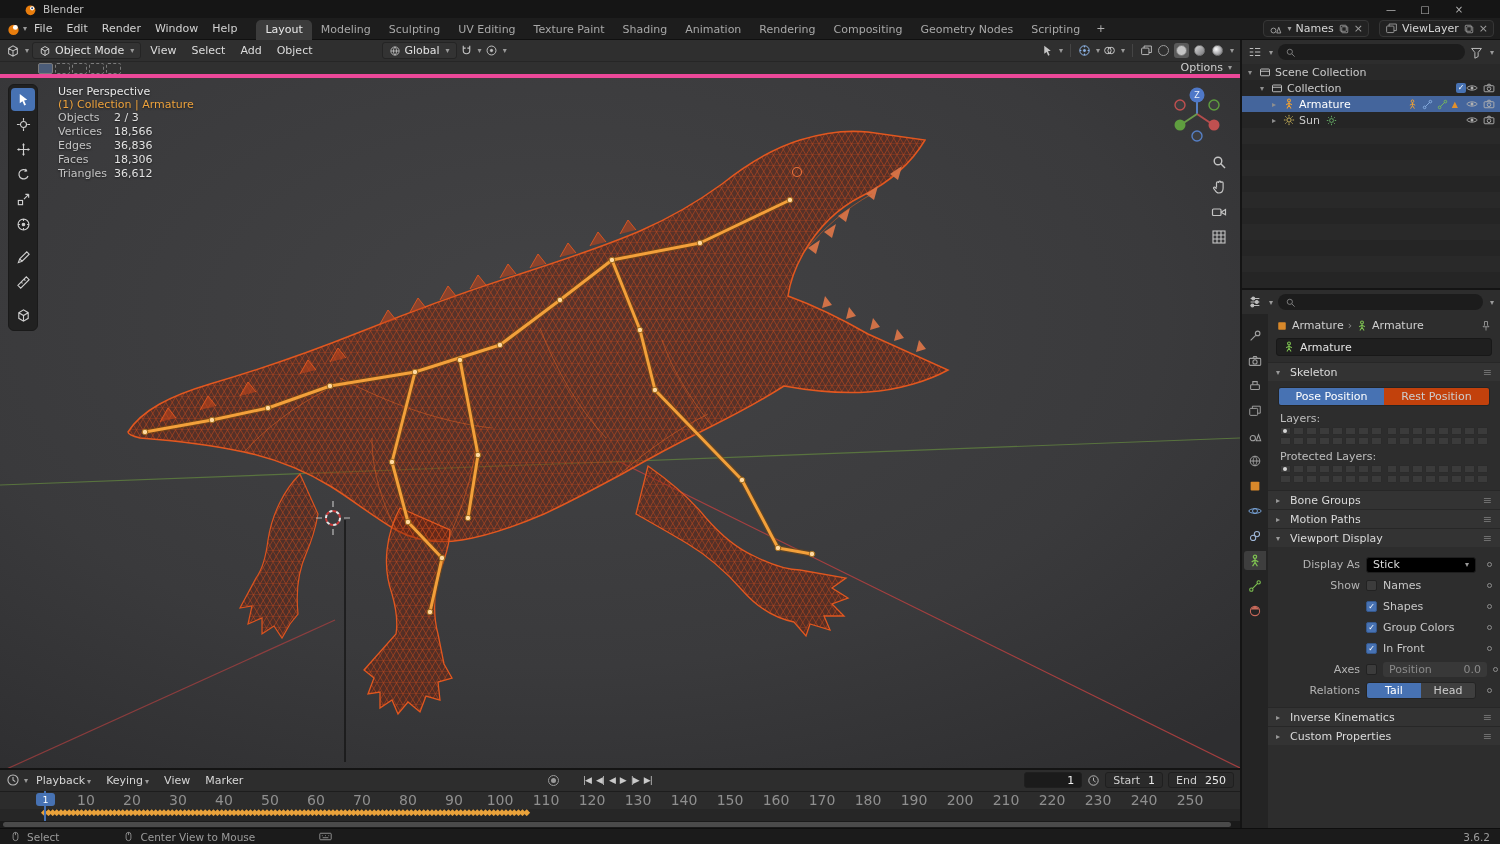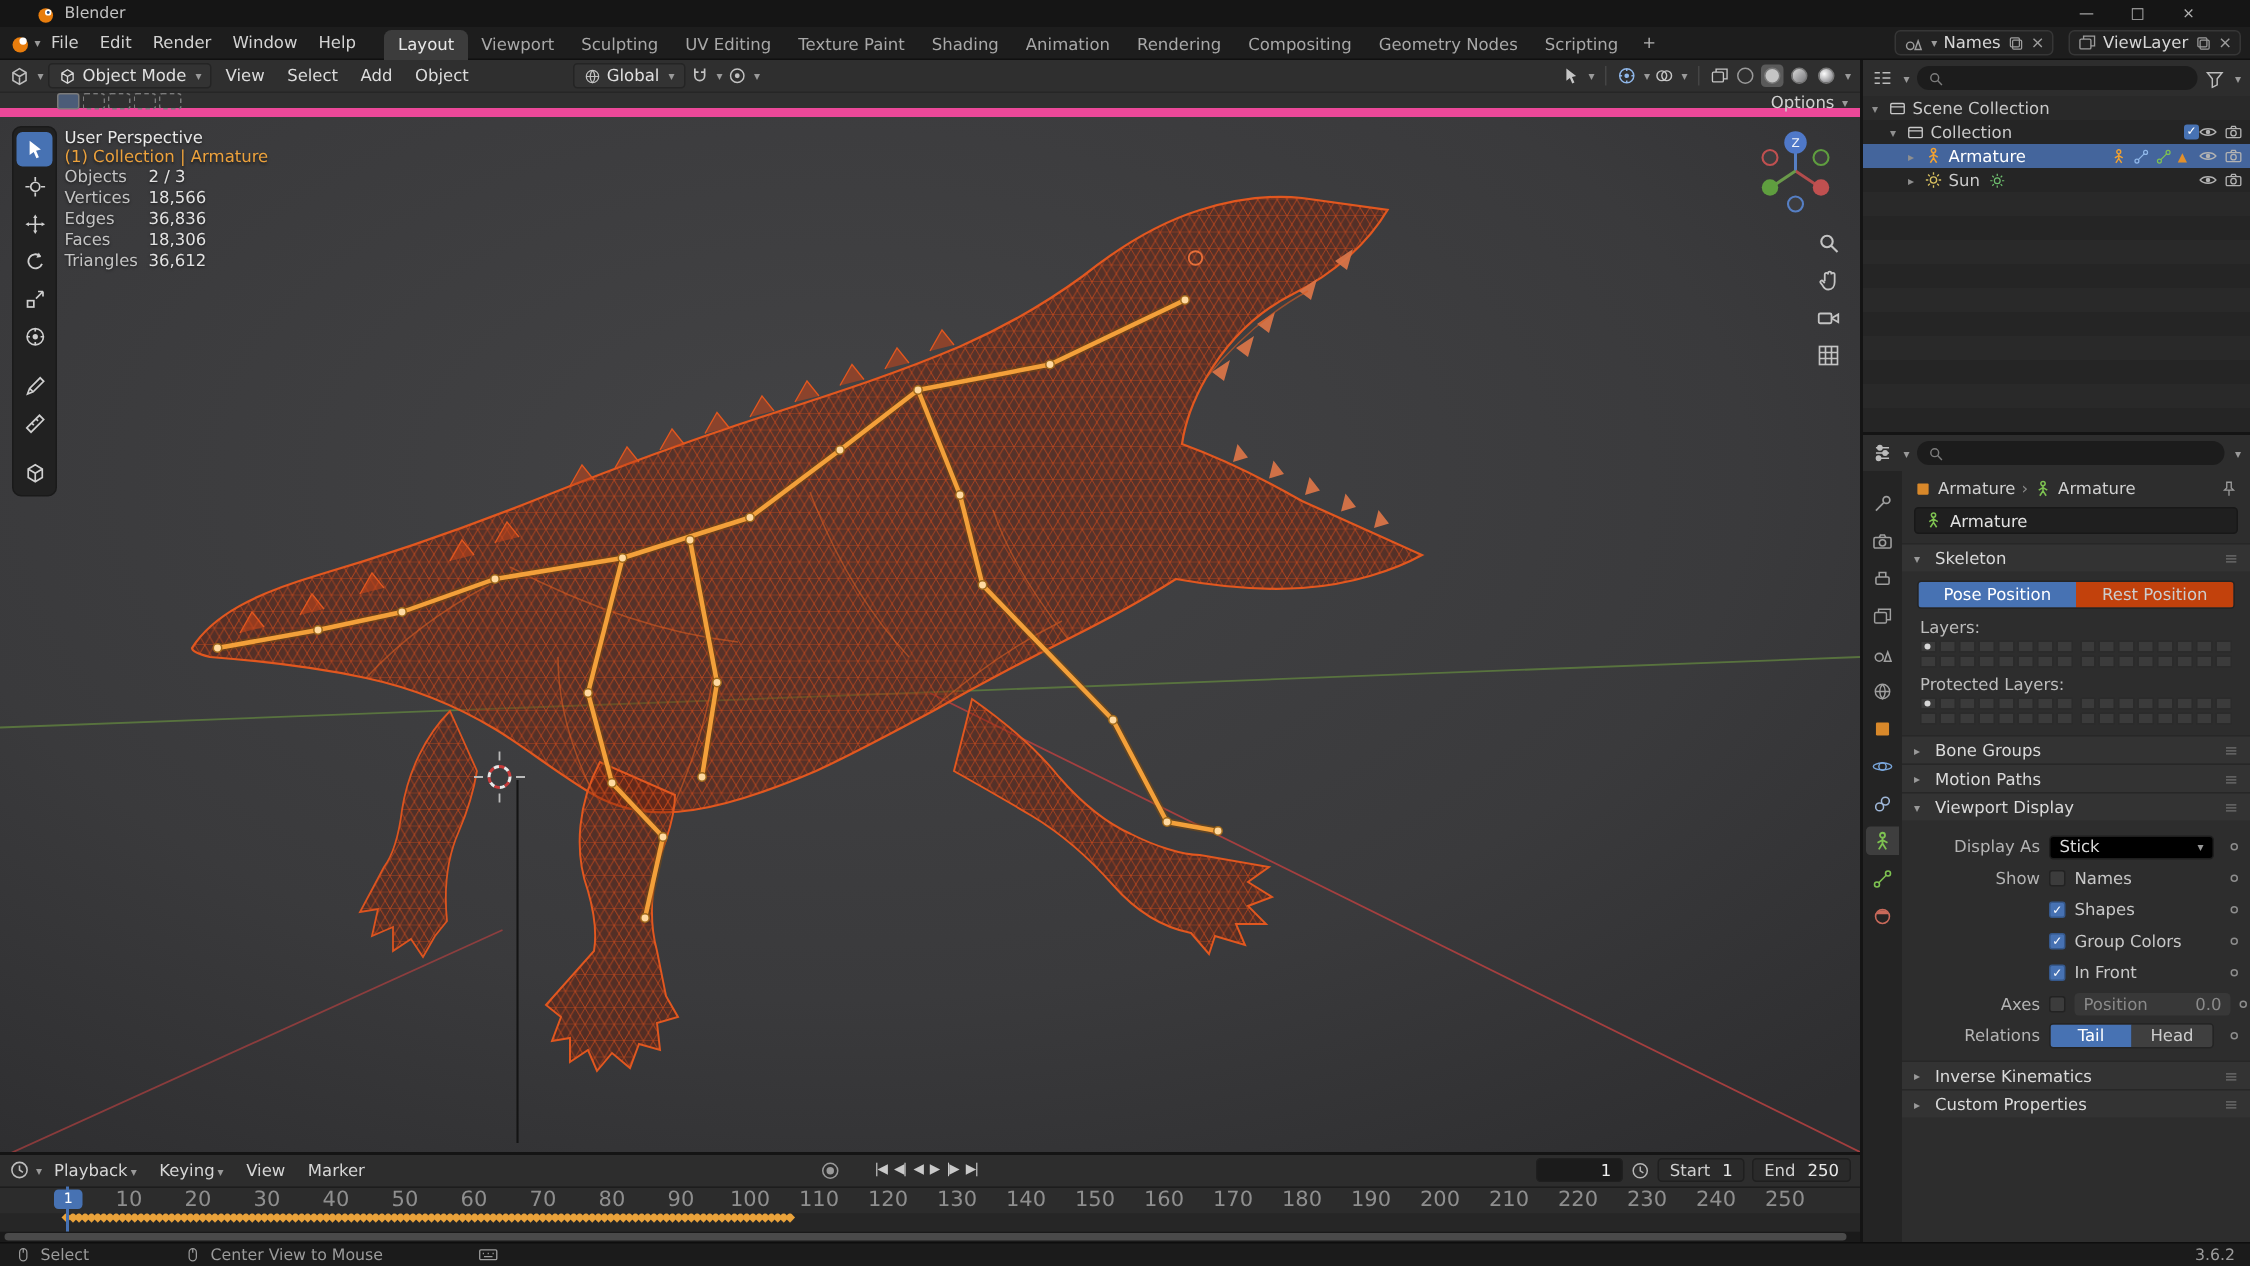--- a/index.html
+++ b/index.html
@@ -41,32 +41,32 @@
 .widget{display:flex;align-items:center;gap:4px;background:#333;border:1px solid #242424;border-radius:3px;padding:1px 6px;height:17px;color:#e0e0e0}
 .vsep{width:1px;height:13px;background:#454545;margin:0 4px}
 .hgroup{display:flex;align-items:center;gap:3px}
 .right-cluster{margin-left:auto;display:flex;align-items:center;gap:3px}
 .sphbtn{display:flex;align-items:center;padding:2px;border-radius:3px}
 .sphbtn.active{background:#5a5a5a}
 .sph{width:11px;height:11px;border-radius:50%;border:1px solid #9a9a9a}
 .sph.solid{background:#c4c4c4;border-color:#777}
 .sph.material{background:linear-gradient(135deg,#d8d8d8,#77777a);border-color:#777}
 .sph.render{background:radial-gradient(circle at 35% 35%,#fdfdfd,#6f6f74);border-color:#777}
-.vp-tools{height:16px;background:#303030;border-bottom:6px solid #ec4899;display:flex;align-items:flex-start;padding:0 8px;gap:15px}
+.vp-tools{height:16px;background:#303030;border-bottom:4px solid #ec4899;display:flex;align-items:flex-end;padding:0 8px;gap:15px}
 .mini-strip{display:flex;gap:2px;margin-left:30px}
 .mini{width:15px;height:11px;border:1px dashed #7b7b7b;border-radius:2px}
 .mini.active{background:#4b5c78;border-style:solid}
 .options{margin-left:auto;color:#d0d0d0;display:flex;align-items:center;gap:3px}
 .vp-canvas{position:relative;flex:1;overflow:hidden;background:radial-gradient(ellipse 980px 560px at 45% 35%,#434345,#3a3a3c 62%,#2e2e30 100%)}
 .scene{position:absolute;inset:0}
 .vp-toolbar{position:absolute;left:8px;top:6px;width:30px;background:rgba(32,32,32,.95);border:1px solid #1a1a1a;border-radius:6px;padding:3px 2px;display:flex;flex-direction:column;align-items:center;gap:2px}
 .tool{width:24px;height:23px;border-radius:4px;display:flex;align-items:center;justify-content:center;color:#cfcfcf}
 .tool.active{background:#4772b3;color:#fff}
 .tool-gap{height:6px}
-.vp-overlay{position:absolute;left:43px;top:7px;line-height:13px;text-shadow:0 1px 2px rgba(0,0,0,.55)}
+.vp-overlay{position:absolute;left:58px;top:7px;line-height:13px;text-shadow:0 1px 2px rgba(0,0,0,.55)}
 .vp-persp{color:#e8e8e8}
 .vp-context{color:#eda23c}
 .vp-stats{margin-top:0;color:#c4c4c4}
 .statrow{display:flex;line-height:14px}
 .statlbl{width:56px}
 .statval{color:#e2e2e2}
 .gizmo{position:absolute;right:10px;top:6px}
 .navstack{position:absolute;right:13px;top:76px;display:flex;flex-direction:column;gap:9px;color:#c4c4c4}
 
 
@@ -335,21 +335,21 @@
 
     <span class="menu-item">File</span>
         <span class="menu-item">Edit</span>
         <span class="menu-item">Render</span>
         <span class="menu-item">Window</span>
         <span class="menu-item">Help</span>
       </div>
     <div class="tabs">
 
     <span class="tab active">Layout</span>
-        <span class="tab">Viewport</span>
+        <span class="tab">Modeling</span>
         <span class="tab">Sculpting</span>
         <span class="tab">UV Editing</span>
         <span class="tab">Texture Paint</span>
         <span class="tab">Shading</span>
         <span class="tab">Animation</span>
         <span class="tab">Rendering</span>
         <span class="tab">Compositing</span>
         <span class="tab">Geometry Nodes</span>
         <span class="tab">Scripting</span>
       </div>

